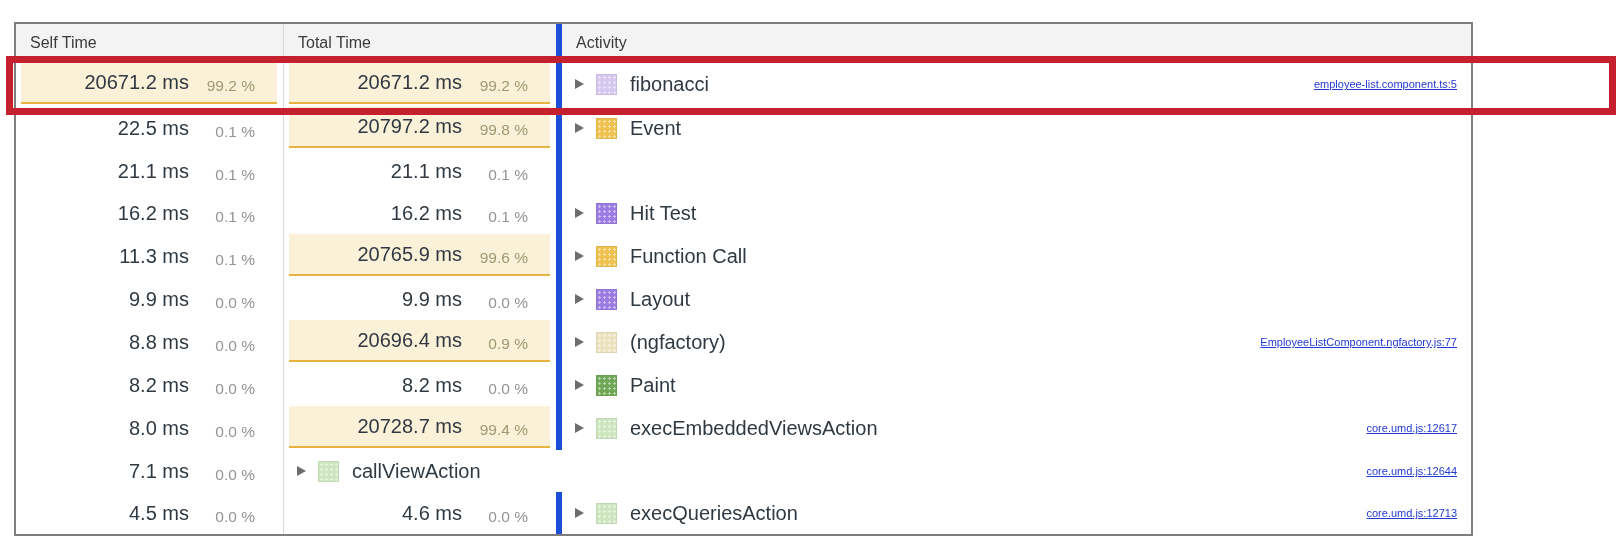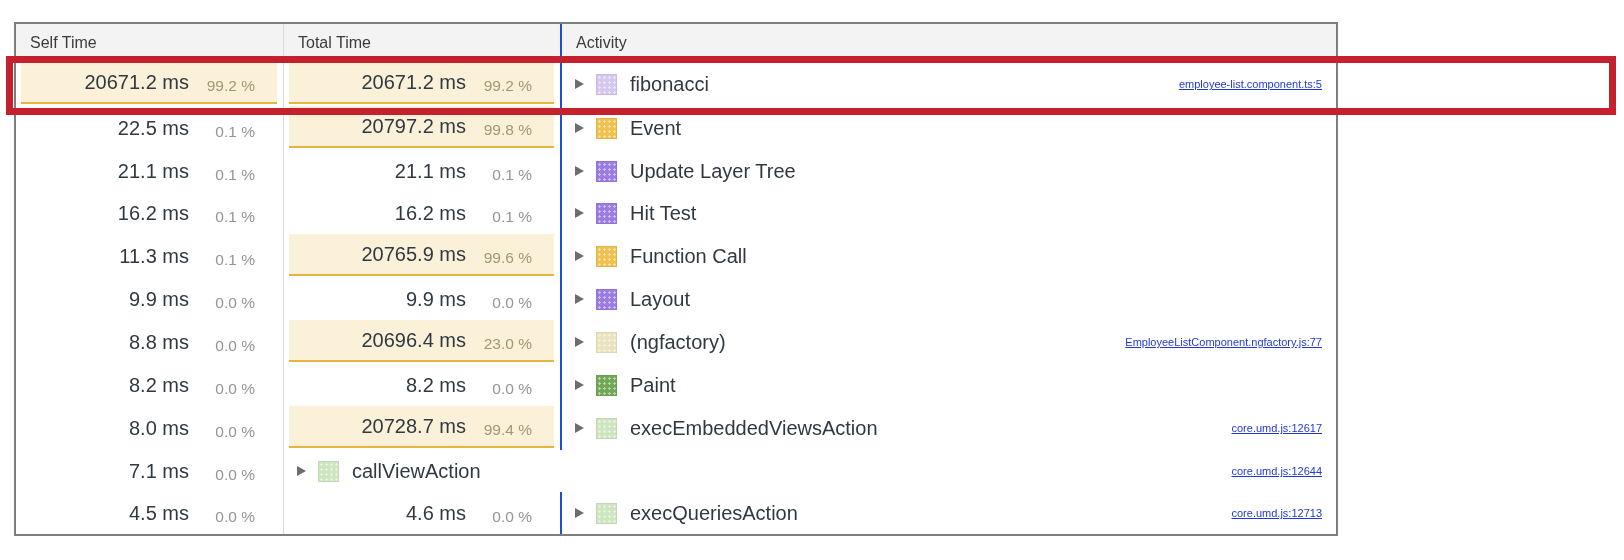--- a/index.html
+++ b/index.html
@@ -1,29 +1,29 @@
 <!DOCTYPE html>
 <html><head>
 <meta charset="utf-8">
 <style>
   html,body{margin:0;padding:0;background:#ffffff;}
   body{width:1624px;height:560px;position:relative;overflow:hidden;
        font-family:"Liberation Sans", sans-serif;}
 
-  .grid{position:absolute;left:14px;top:22px;width:1324px;height:514px;
+  .grid{position:absolute;left:14px;top:22px;width:1459px;height:514px;
         border:2px solid #7e7e7e;box-sizing:border-box;background:#fff;
         display:flex;flex-direction:column;}
 
   
   .hdr{display:flex;height:38px;flex:0 0 38px;background:#f3f3f3;
        border-bottom:1px solid #d6d6d6;box-sizing:border-box;}
   .hdr-cell{display:flex;align-items:center;padding-left:14px;
             font-size:16px;color:#3b3b3b;box-sizing:border-box;}
   .c1{width:268px;flex:0 0 268px;border-right:1px solid #d9d9d9;box-sizing:border-box;}
-  .c2{width:278px;flex:0 0 278px;border-right:2px solid #1d4ed8;box-sizing:border-box;}
+  .c2{width:278px;flex:0 0 278px;border-right:6px solid #1d4ed8;box-sizing:border-box;}
   .c3{flex:1 1 auto;}
 
   
   .rows{display:flex;flex-direction:column;flex:1 1 auto;}
   .row{display:flex;flex:1 1 auto;min-height:0;}
 
   .time-cell{position:relative;display:flex;box-sizing:border-box;}
   .cellbox{flex:1 1 auto;display:flex;align-items:center;justify-content:flex-end;
            margin:0 6px 0 5px;padding-right:22px;box-sizing:border-box;height:100%;}
   .cellbox.hl{background:#fbf1d9;border-bottom:2px solid #e8b440;height:calc(100% - 2px);}
@@ -112,27 +112,20 @@
         <span class="tval">21.1 ms</span>
         <span class="tpct">0.1 %</span>
       </div>
     </div>
     <div class="time-cell c2">
       <div class="cellbox">
         <span class="tval">21.1 ms</span>
         <span class="tpct">0.1 %</span>
       </div>
     </div>
-    <div class="act-cell c3">
-      <span class="tri"></span>
-      <span class="swatch" style="background-color: rgb(155, 124, 227);"></span>
-      <span class="alabel">Update Layer Tree</span>
-      <span class="spacer"></span>
-
-    </div>
   </div>
 
   <div class="row">
     <div class="time-cell c1">
       <div class="cellbox">
         <span class="tval">16.2 ms</span>
         <span class="tpct">0.1 %</span>
       </div>
     </div>
     <div class="time-cell c2">
@@ -197,21 +190,21 @@
   <div class="row">
     <div class="time-cell c1">
       <div class="cellbox">
         <span class="tval">8.8 ms</span>
         <span class="tpct">0.0 %</span>
       </div>
     </div>
     <div class="time-cell c2">
       <div class="cellbox hl">
         <span class="tval">20696.4 ms</span>
-        <span class="tpct">23.0 %</span>
+        <span class="tpct">0.9 %</span>
       </div>
     </div>
     <div class="act-cell c3">
       <span class="tri"></span>
       <span class="swatch" style="background-color: rgb(235, 227, 192);"></span>
       <span class="alabel">(ngfactory)</span>
       <span class="spacer"></span>
       <span class="srclink">EmployeeListComponent.ngfactory.js:77</span>
     </div>
   </div>

